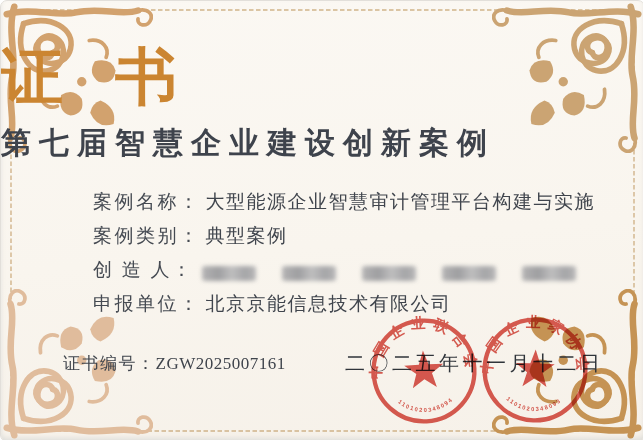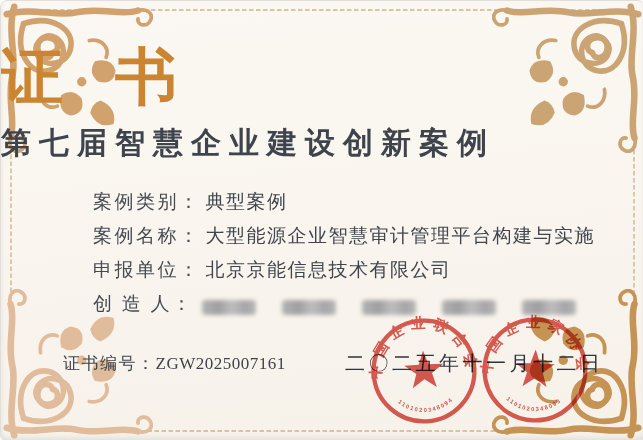--- a/index.html
+++ b/index.html
@@ -133,30 +133,30 @@
   <div class="title">
     <span class="t-inner">证书</span>
   </div>
 
   <div class="subtitle">
     <span class="t-inner">第七届智慧企业建设创新案例</span>
   </div>
 
   <div class="fields">
     <div class="field-row">
+      <span class="field-label">案例名称：</span><span class="field-value">大型能源企业智慧审计管理平台构建与实施</span>
+    </div>
+    <div class="field-row">
       <span class="field-label">案例类别：</span><span class="field-value">典型案例</span>
     </div>
     <div class="field-row">
-      <span class="field-label">案例名称：</span><span class="field-value">大型能源企业智慧审计管理平台构建与实施</span>
+      <span class="field-label">创 造 人：</span><span class="redacted-group"><span class="redacted"></span><span class="redacted"></span><span class="redacted"></span><span class="redacted"></span><span class="redacted"></span></span>
     </div>
     <div class="field-row">
       <span class="field-label">申报单位：</span><span class="field-value">北京京能信息技术有限公司</span>
-    </div>
-    <div class="field-row">
-      <span class="field-label">创 造 人：</span><span class="redacted-group"><span class="redacted"></span><span class="redacted"></span><span class="redacted"></span><span class="redacted"></span><span class="redacted"></span></span>
     </div>
   </div>
 
   <div class="cert-no">
     <span>证书编号：</span><span class="num">ZGW2025007161</span>
   </div>
 
   <div class="issue-date">二〇二五年十一月十二日</div>
 
   <div class="seal seal-left">

